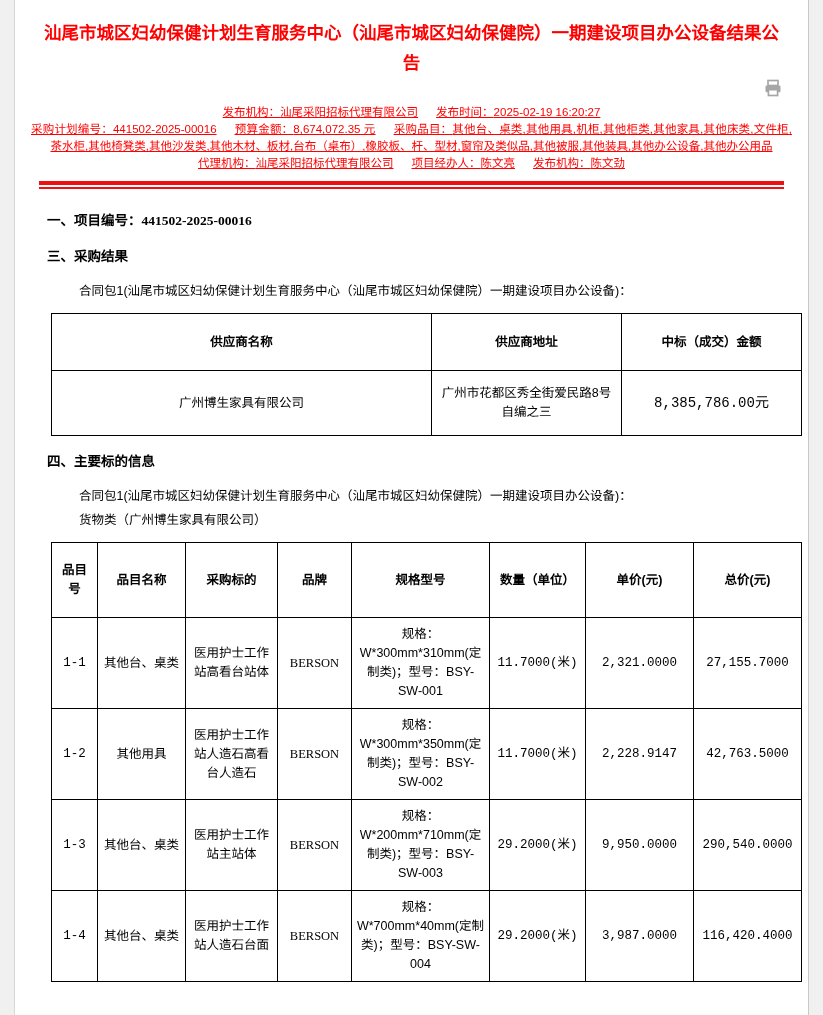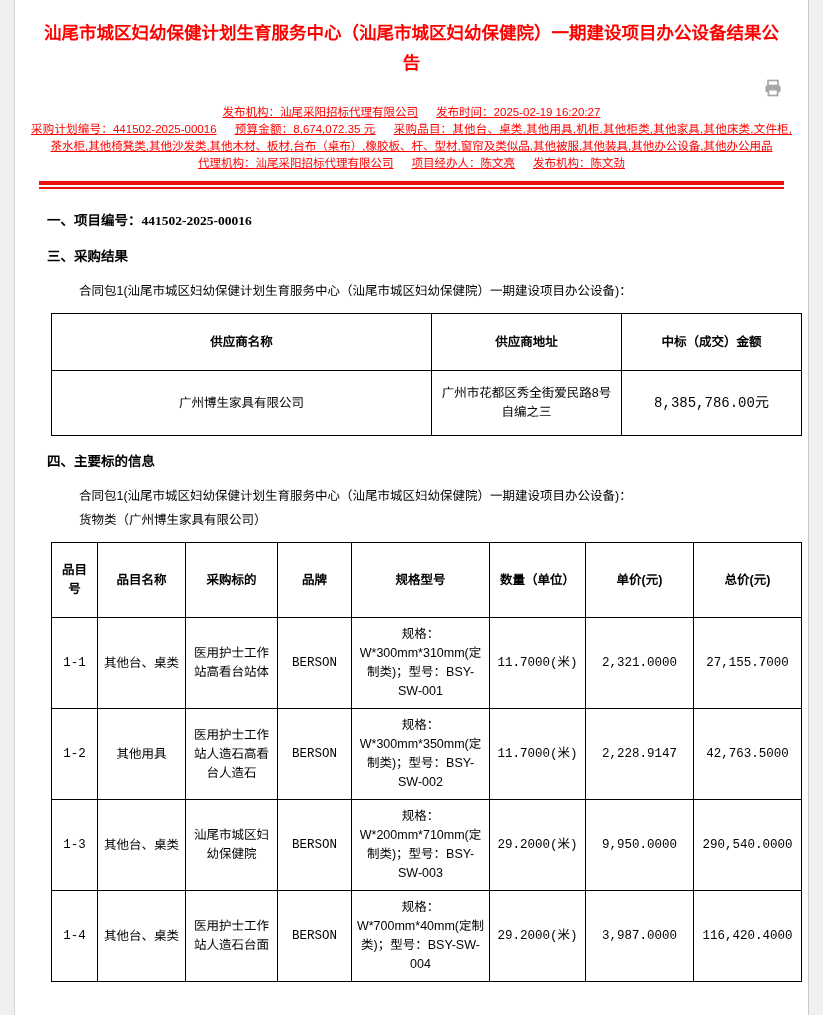--- a/index.html
+++ b/index.html
@@ -114,21 +114,21 @@
   table.grid th {
     font-weight: bold;
     height: 44px;
   }
   table.supplier td { height: 52px; }
   table.supplier .amount { font-family: "Liberation Mono","DejaVu Sans Mono", monospace; font-size: 14px;}
   table.items { margin-top: 12px; border-radius: 10px; }
   table.items th { height: 62px; font-size: 12.5px; }
   table.items td { height: 78px; }
   .mono {
-    font-family: Liberation Mono, monospace;
+    font-family: Liberation Serif, serif;
     font-size: 11.5px;
   }
   .num {
     font-family: "Liberation Mono", "DejaVu Sans Mono", monospace;
     font-size: 12px;
   }
   .vert-head {
     line-height: 18px;
   }
   .scroll-left {
@@ -252,21 +252,21 @@
           <td>医用护士工作站人造石高看台人造石</td>
           <td class="mono">BERSON</td>
           <td>规格：W*300mm*350mm(定制类)；型号：BSY-SW-002</td>
           <td class="num">11.7000(米)</td>
           <td class="num">2,228.9147</td>
           <td class="num">42,763.5000</td>
         </tr>
         <tr>
           <td class="num">1-3</td>
           <td>其他台、桌类</td>
-          <td>汕尾市城区妇幼保健院</td>
+          <td>医用护士工作站主站体</td>
           <td class="mono">BERSON</td>
           <td>规格：W*200mm*710mm(定制类)；型号：BSY-SW-003</td>
           <td class="num">29.2000(米)</td>
           <td class="num">9,950.0000</td>
           <td class="num">290,540.0000</td>
         </tr>
         <tr>
           <td class="num">1-4</td>
           <td>其他台、桌类</td>
           <td>医用护士工作站人造石台面</td>

